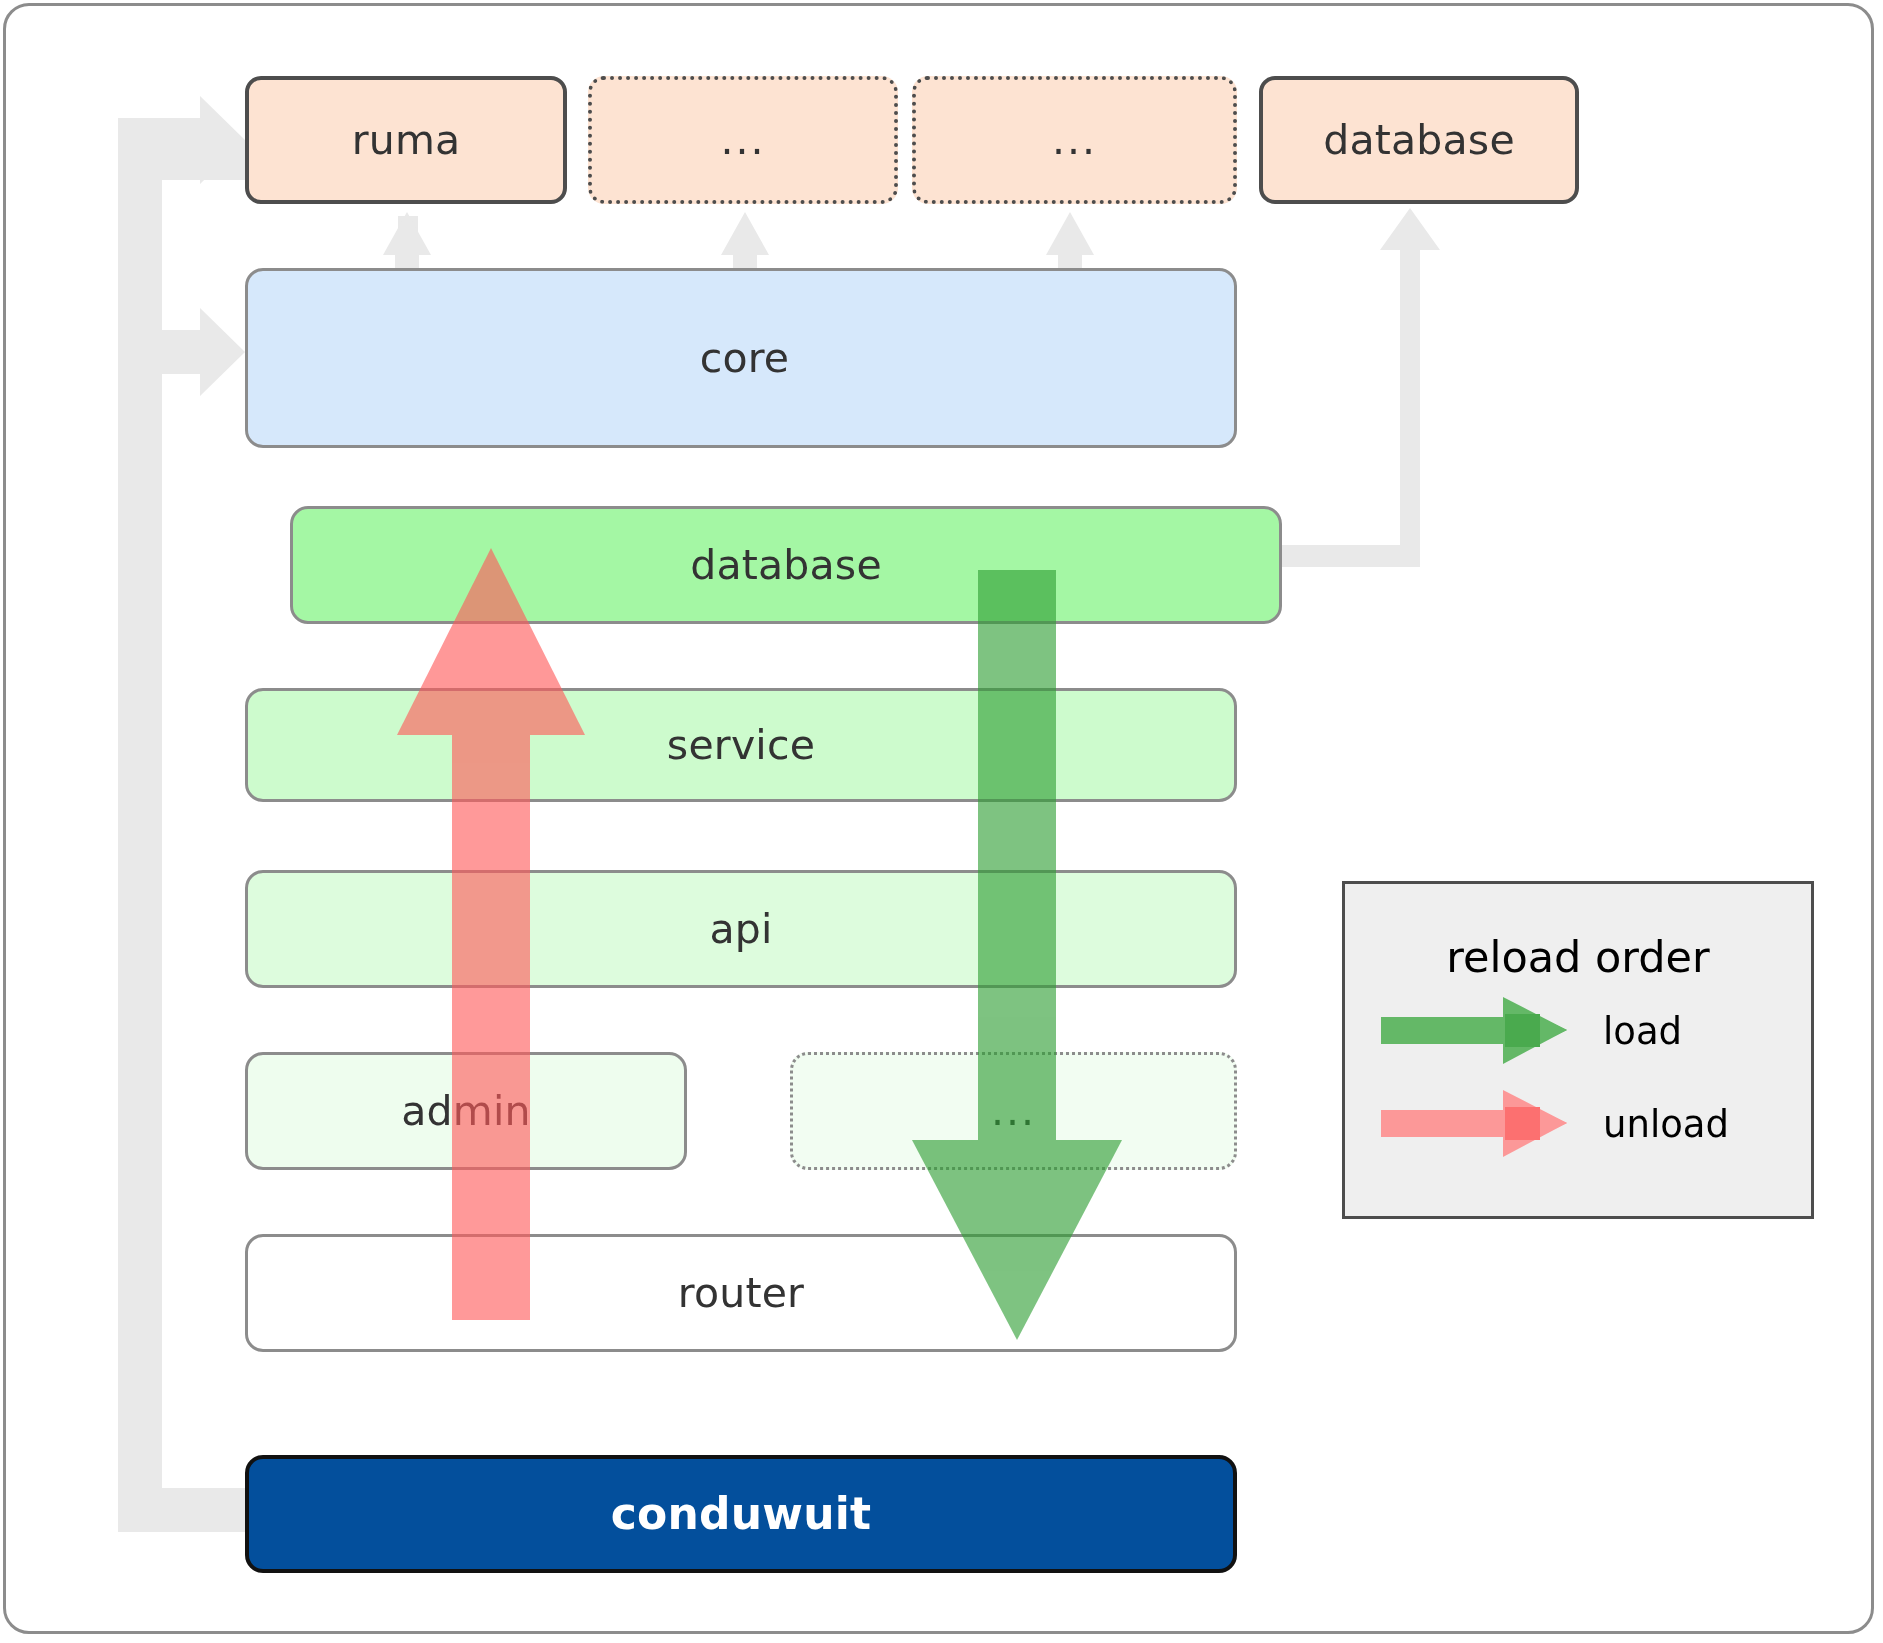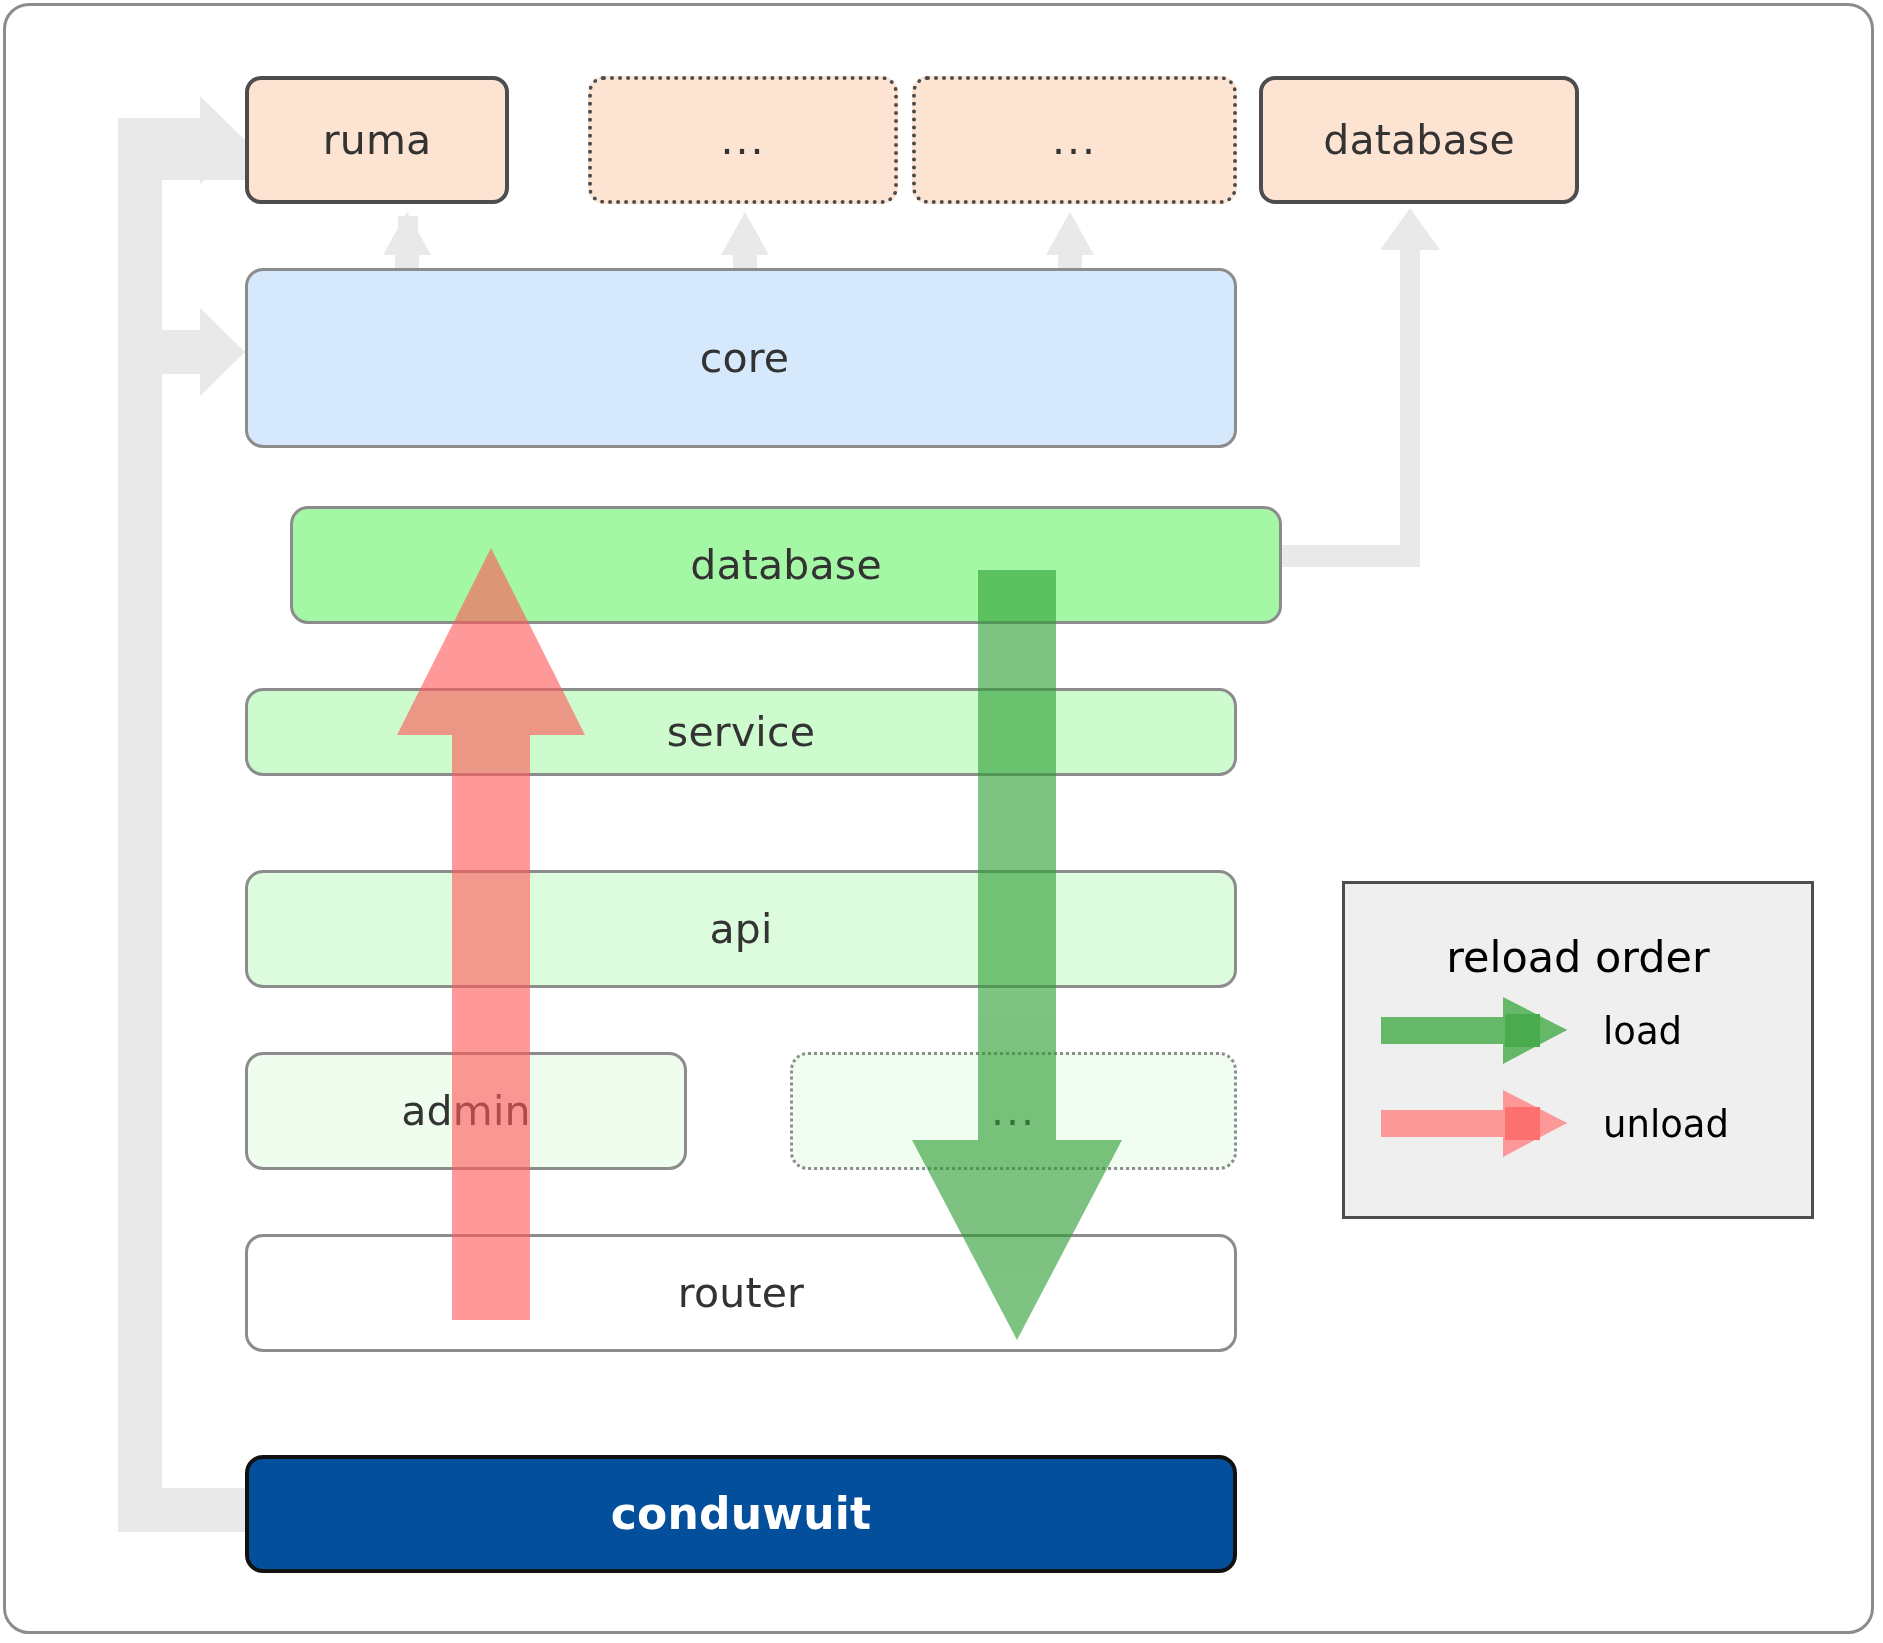--- a/index.html
+++ b/index.html
@@ -160,21 +160,21 @@
       <rect x="733" y="250" width="24" height="22"></rect>
 
       <path d="M1046,255 L1070,212 L1094,255 L1082,255 L1082,272 L1058,272 L1058,255 Z"></path>
       <rect x="1058" y="250" width="24" height="22"></rect>
 
       <path d="M1235,545 L1400,545 L1400,250 L1380,250 L1410,208 L1440,250 L1420,250 L1420,565 L1235,565 Z"></path>
       <rect x="1235" y="545" width="185" height="22"></rect>
     </g>
   </svg>
 
-  <div class="node pkg-solid" style="left:245px; top:76px; width:264px; height:128px;">
+  <div class="node pkg-solid" style="left:245px; top:76px; width:322px; height:128px;">
     <span class="label">ruma</span>
   </div>
 
   <div class="node pkg-dotted" style="left:588px; top:76px; width:310px; height:128px;">
     <span class="label ellipsis">...</span>
   </div>
 
   <div class="node pkg-dotted" style="left:912px; top:76px; width:325px; height:128px;">
     <span class="label ellipsis">...</span>
   </div>
@@ -184,21 +184,21 @@
   </div>
 
   <div class="node core-box" style="left:245px; top:268px; width:992px; height:180px;">
     <span class="label">core</span>
   </div>
 
   <div class="node database-box" style="left:245px; top:506px; width:992px; height:118px;margin-left:45px;">
     <span class="label">database</span>
   </div>
 
-  <div class="node service-box" style="left:245px; top:688px; width:992px; height:88px;">
+  <div class="node service-box" style="left:245px; top:688px; width:992px; height:114px;">
     <span class="label">service</span>
   </div>
 
   <div class="node api-box" style="left:245px; top:870px; width:992px; height:118px;">
     <span class="label">api</span>
   </div>
 
   <div class="node admin-box" style="left:245px; top:1052px; width:442px; height:118px;">
     <span class="label">admin</span>
   </div>

